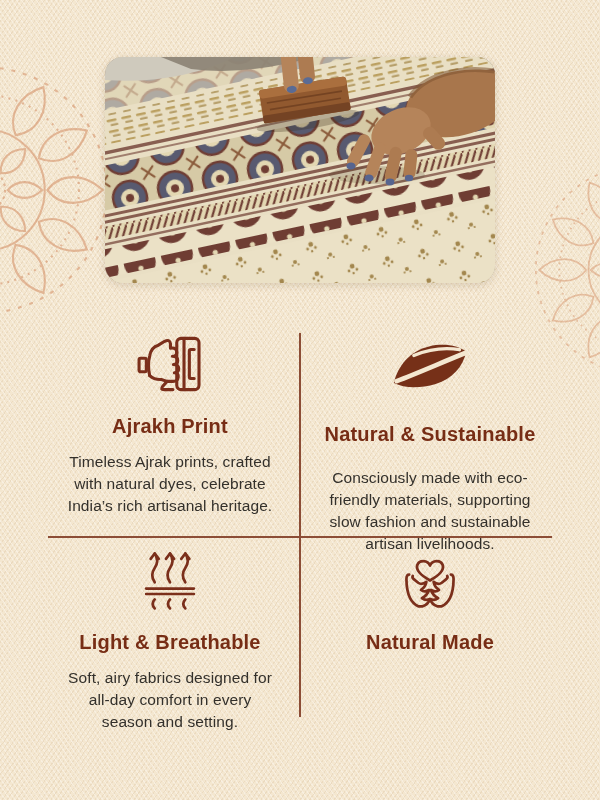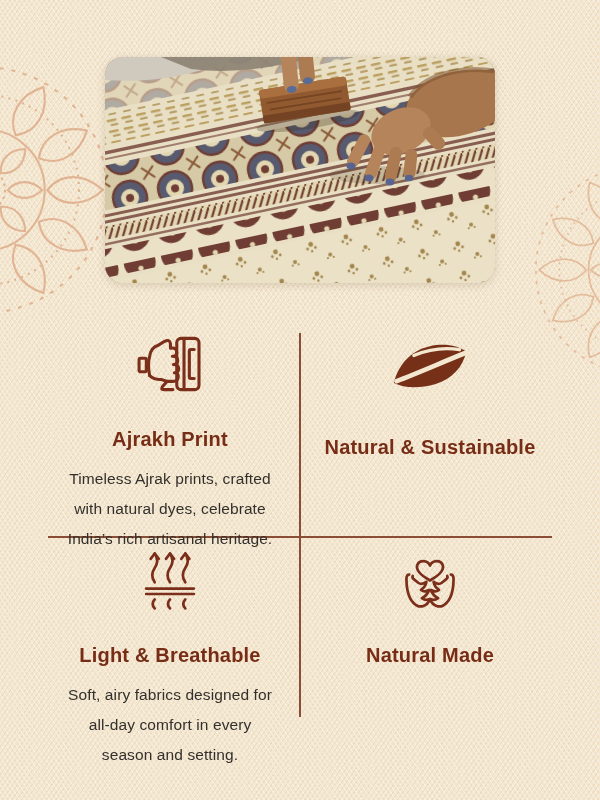--- a/index.html
+++ b/index.html
@@ -31,24 +31,24 @@
   .feature{
     position:absolute;width:260px;
     display:flex;flex-direction:column;align-items:center;text-align:center;
   }
   .feature.tl{left:40px;top:332px;}
   .feature.tr{left:300px;top:332px;gap:8px;}
   .feature.bl{left:40px;top:548px;}
   .feature.br{left:300px;top:548px;}
   .icon-wrap{height:64px;display:flex;align-items:center;justify-content:center;margin-bottom:15px;}
   .feature-title{
-    margin:17px 0 13px 0;font-size:20px;font-weight:700;color:#772d15;letter-spacing:.2px;
+    margin:4px 0 13px 0;font-size:20px;font-weight:700;color:#772d15;letter-spacing:.2px;
   }
   .feature-desc{
-    margin:0;font-size:15.5px;line-height:30px;color:#33302b;white-space:pre-line;letter-spacing:.1px;
+    margin:0;font-size:15.5px;line-height:22px;color:#33302b;white-space:pre-line;letter-spacing:.1px;
   }
   .stroke-icon{stroke:#7b2f1b;fill:none;stroke-linecap:round;stroke-linejoin:round;}
 </style>
 </head>
 <body>
 
 <div class="page">
 
   <svg class="mandala mandala-left" viewBox="-100 -100 200 200" aria-hidden="true">
     <defs>
@@ -232,20 +232,24 @@
 
   <div class="feature tr">
     <span class="icon-wrap">
       <svg width="80" height="50" viewBox="0 0 84 52">
         <path d="M4 46 C 8 28 21 12 41 7.5 C 57 4 71 6.5 80 13 C 77 29 65 42 48 47 C 31 52 15 51.5 4 46 Z" fill="#763018"></path>
         <path d="M7 44 C 28 36 53 25 79 14.5" stroke="#f4e7d0" stroke-width="5" fill="none" stroke-linecap="round"></path>
         <path d="M25 17 C 41 10.5 58 8.5 73 11" stroke="#f4e7d0" stroke-width="3.5" fill="none" stroke-linecap="round"></path>
       </svg>
     </span>
     <h3 class="feature-title">Natural &amp; Sustainable</h3>
+    <p class="feature-desc">Consciously made with eco-
+friendly materials, supporting
+slow fashion and sustainable
+artisan livelihoods.</p>
   </div>
 
   <div class="feature bl">
     <span class="icon-wrap">
       <svg width="58" height="63" viewBox="0 0 64 70" class="stroke-icon" stroke-width="3">
         <path d="M15 37 q-5.5 -8 0 -16 q5.5 -8 0 -16"></path>
         <path d="M10.5 11 L15 5 L19.5 11"></path>
         <path d="M32 37 q-5.5 -8 0 -16 q5.5 -8 0 -16"></path>
         <path d="M27.5 11 L32 5 L36.5 11"></path>
         <path d="M49 37 q-5.5 -8 0 -16 q5.5 -8 0 -16"></path>

